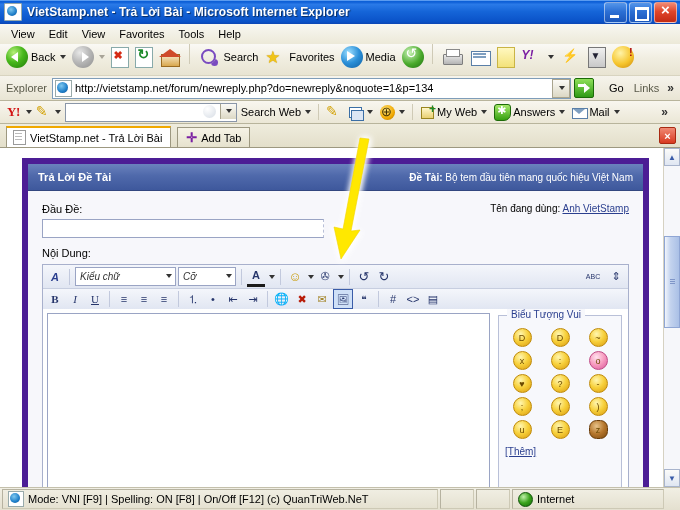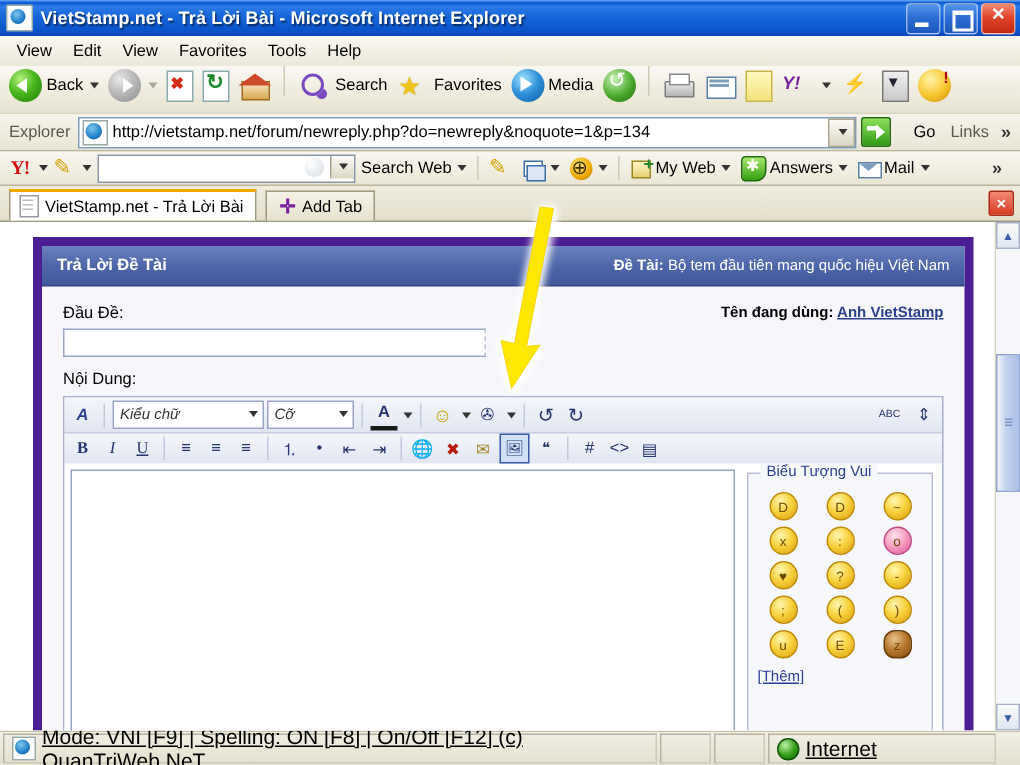--- a/index.html
+++ b/index.html
@@ -170,21 +170,21 @@
            background:linear-gradient(to bottom,#6a82bd 0%,#4f69ab 45%,#3e589c 100%);
            border-bottom:1px solid #33477f; }
   .fhead .right { font-weight:normal; font-size:10px; }
   .fhead .right b{font-weight:bold;}
   .fbody { padding:12px 14px 10px 14px; }
 
   .row1 { display:flex; align-items:flex-start; justify-content:space-between; }
   .lbl-sm { font-size:11px; color:#000; margin-bottom:4px; }
   .txtinput { width:280px; height:17px; background:#fff; border:1px solid #9aa4c4;
               border-right:1px dashed #b9c0d8; }
-  .uname { font-size:10px; color:#000;font-weight:bold; }
+  .uname { font-size:10px; color:#000; }
   .uname a { color:#2b3f8f; text-decoration:underline; }
 
   
   .editor { margin-top:5px; border:1px solid #a8b0cc; background:#eceff7; }
   .etb { height:23px; display:flex; align-items:center; padding:0 3px; gap:2px;
          background:linear-gradient(to bottom,#f4f6fb,#e1e6f2); }
   .etb2 { height:20px; border-top:1px solid #c7cee0; }
   .ebtn { width:18px;height:18px;position:relative;display:flex;align-items:center;justify-content:center;
           font-size:11px; color:#26356b; }
   .ebtn.on { border:1px solid #3a5ca8; background:#cfe0f7; }
@@ -219,21 +219,21 @@
             font-size:8px; color:#3a5ca8; }
   .vs-track{flex:1;background:#f6f7fa;position:relative;}
   .vs-thumb{position:absolute;left:0;right:0;top:70px;height:90px;
      background:linear-gradient(to right,#f1f5fc,#c3d3ee 40%,#aac0e6);border:1px solid #8fa6d4;}
   .vs-thumb::after{content:"";position:absolute;left:5px;top:42px;width:5px;height:1px;background:#7f96c8;
      box-shadow:0 2px 0 #7f96c8,0 4px 0 #7f96c8;}
 
   
   .statusbar { height:22px; flex:0 0 22px; display:flex; align-items:flex-start;
                background:linear-gradient(to bottom,#f1efe4,#e4e0cf); border-top:1px solid #c4c0ac;
-               font-size:14px;text-decoration:underline; }
+               font-size:11px; }
   .sb-cell { height:18px; display:flex; align-items:center; gap:4px; padding:0 5px;
              border:1px solid #cdc9b5; border-top-color:#b6b2a0; border-left-color:#b6b2a0;
              margin:1px 0 1px 2px; }
   .sb-main { flex:1; }
   .sb-sm { width:22px; }
   .sb-zone { width:140px; }
   .sb-ic { width:14px;height:14px;flex:0 0 14px;position:relative;background:#fff;border:1px solid #9aa;}
   .sb-ic::before{content:"";position:absolute;left:1px;top:1px;width:10px;height:10px;
      background:radial-gradient(circle at 40% 35%,#7ec8f0 0%,#1e7ec8 60%,#0a4e90 100%);border-radius:50%;}
   .sb-globe{width:13px;height:13px;flex:0 0 13px;border-radius:50%;

